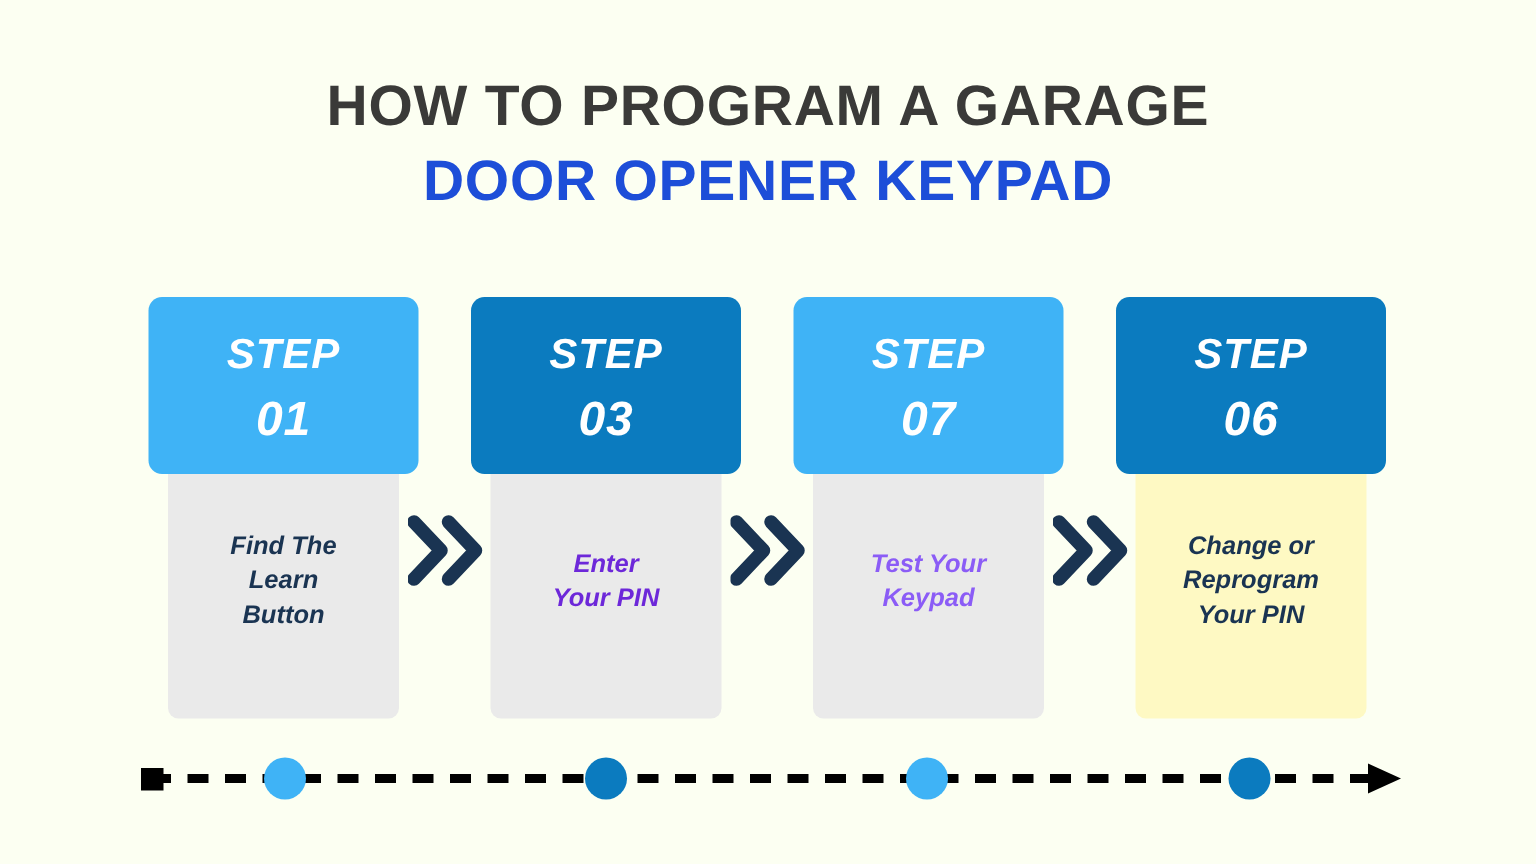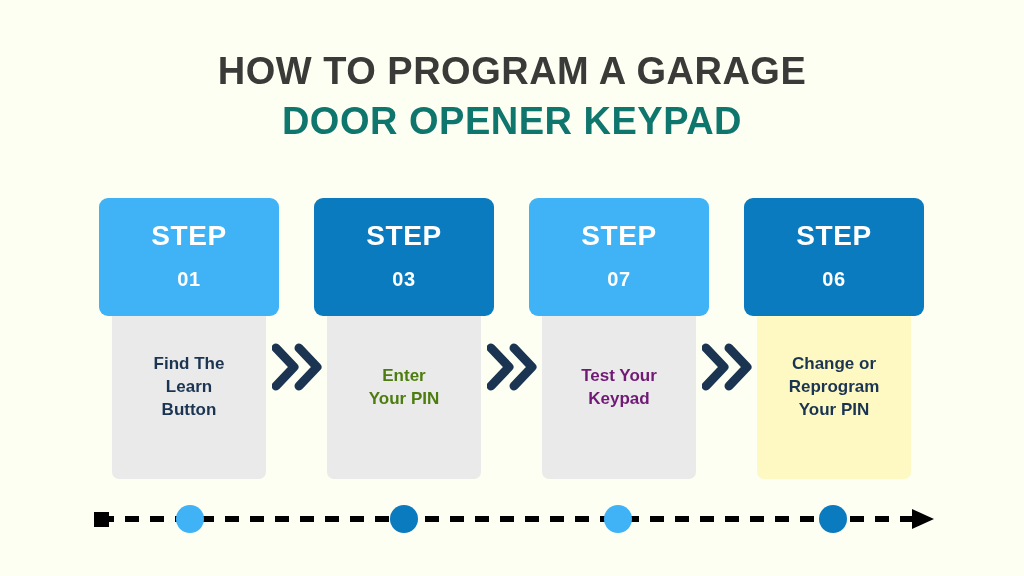--- a/index.html
+++ b/index.html
@@ -49,20 +49,21 @@
     top: 198px;
     width: 1024px;
     height: 285px;
   }
 
   .step-card {
     position: absolute;
     top: 0;
     width: 180px;
     height: 281px;
+    font-style: italic;
   }
   .step-card.s0 { left: 99px; }
   .step-card.s1 { left: 314px; }
   .step-card.s2 { left: 529px; }
   .step-card.s3 { left: 744px; }
 
   .step-header {
     position: absolute;
     left: 0;
     top: 0;
@@ -83,21 +84,21 @@
     font-weight: bold;
     font-size: 28px;
     line-height: 34px;
     letter-spacing: 0.6px;
   }
   .step-header .step-num {
     display: block;
     color: #ffffff;
     font-family: "Liberation Sans", sans-serif;
     font-weight: bold;
-    font-size: 20px;
+    font-size: 32px;
     line-height: 34px;
     letter-spacing: 0.6px;
     margin-top: 9px;
   }
 
   .step-body {
     position: absolute;
     left: 13px;
     top: 110px;
     width: 154px;
@@ -145,21 +146,21 @@
   }
   .timeline svg { display: block; width: 1024px; height: 48px; }
 </style>
 </head>
 <body style="background: rgb(252, 255, 242);">
 
 <div id="infographic" style="background: rgb(252, 255, 242);">
 
   <div class="title-block">
     <span class="title-line" style="color: rgb(58, 58, 56);">HOW TO PROGRAM A GARAGE</span>
-    <span class="title-line" style="color: #0f766e;">DOOR OPENER KEYPAD</span>
+    <span class="title-line" style="color: #1d4ed8;">DOOR OPENER KEYPAD</span>
   </div>
 
   <div class="steps-row">
 
     <div class="step-card s0">
       <div class="step-header" style="background:#3FB3F6;">
         <span class="step-word">STEP</span>
         <span class="step-num">01</span>
       </div>
       <div class="step-body" style="background: rgb(234, 234, 234);">
@@ -168,32 +169,32 @@
 Button</span>
       </div>
     </div>
 
     <div class="step-card s1">
       <div class="step-header" style="background:#0B7BBF;">
         <span class="step-word">STEP</span>
         <span class="step-num">03</span>
       </div>
       <div class="step-body" style="background: rgb(234, 234, 234);">
-        <span class="body-text" style="color: #4d7c0f;">Enter
+        <span class="body-text" style="color: #6d28d9;">Enter
 Your PIN</span>
       </div>
     </div>
 
     <div class="step-card s2">
       <div class="step-header" style="background:#3FB3F6;">
         <span class="step-word">STEP</span>
         <span class="step-num">07</span>
       </div>
       <div class="step-body" style="background: rgb(234, 234, 234);">
-        <span class="body-text" style="color: #701a75;">Test Your
+        <span class="body-text" style="color: #8b5cf6;">Test Your
 Keypad</span>
       </div>
     </div>
 
     <div class="step-card s3">
       <div class="step-header" style="background:#0B7BBF;">
         <span class="step-word">STEP</span>
         <span class="step-num">06</span>
       </div>
       <div class="step-body" style="background: #fef9c3;">

